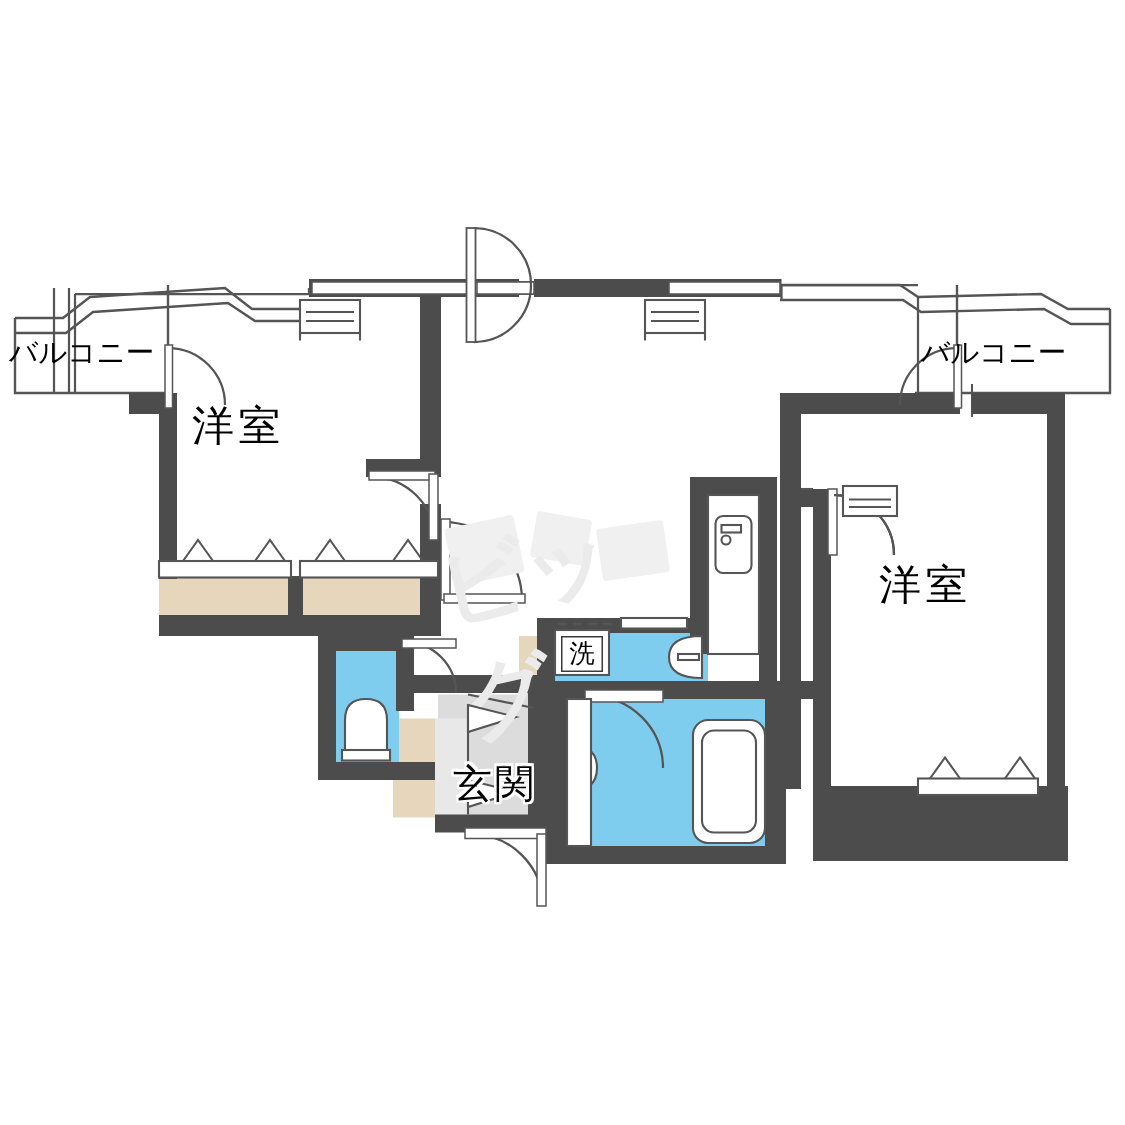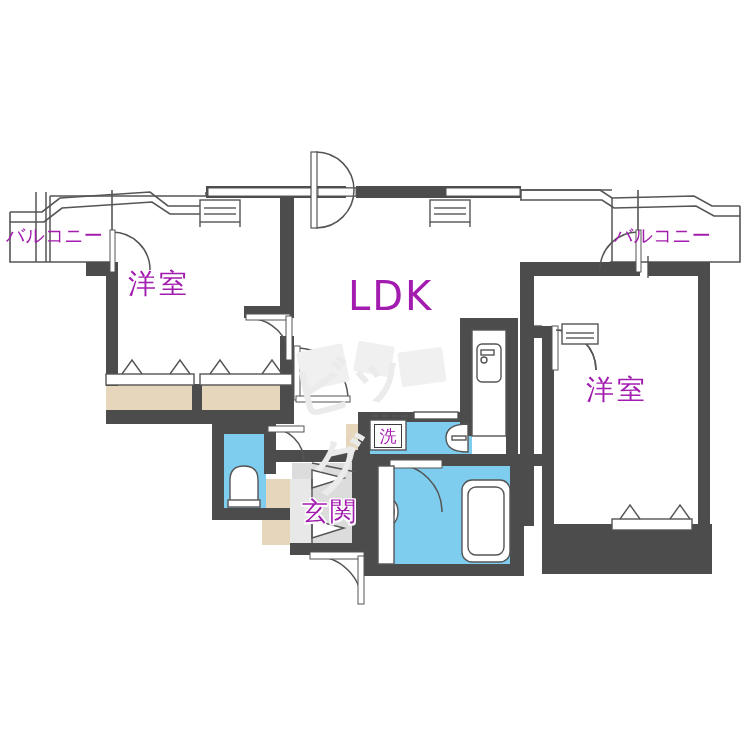--- a/index.html
+++ b/index.html
@@ -17,21 +17,21 @@
   }
   #plan-svg {
     position: absolute;
     left: 0;
     top: 0;
     width: 750px;
     height: 750px;
   }
   .room-label {
     position: absolute;
-    color: #a21caf;
+    color: #000000;
     font-family: "DejaVu Sans", "Liberation Sans", sans-serif;
     white-space: nowrap;
     letter-spacing: 1px;
     line-height: 1;
     user-select: none;
   }
   .lbl-ldk {
     font-size: 40px;
     font-weight: 400;
     letter-spacing: 2px;
@@ -40,20 +40,21 @@
     font-size: 28px;
     font-weight: 400;
     letter-spacing: 3px;
   }
   .lbl-genkan {
     font-size: 26px;
     letter-spacing: 2px;
     text-shadow:
       1.5px 0 0 #fff, -1.5px 0 0 #fff, 0 1.5px 0 #fff, 0 -1.5px 0 #fff,
       1.5px 1.5px 0 #fff, -1.5px -1.5px 0 #fff, 1.5px -1.5px 0 #fff, -1.5px 1.5px 0 #fff;
+    margin-top: 12px;
   }
   .lbl-balcony {
     font-size: 19px;
     letter-spacing: 0px;
   }
   .lbl-sen {
     font-size: 17px;
     letter-spacing: 0;
   }
   .sen-box {
@@ -316,21 +317,20 @@
     </g>
 
   </svg>
 
   <div class="watermark">
     <span class="watermark-text">ビッグ</span>
   </div>
 
   <div class="room-label lbl-jp-room" style="left:128px; top:270px;">洋室</div>
 
-  <div class="room-label lbl-ldk" style="left:348px; top:276px;">LDK</div>
 
   <div class="room-label lbl-jp-room" style="left:586px; top:376px;">洋室</div>
 
   <div class="room-label lbl-genkan" style="left:302px; top:498px;">玄関</div>
 
   <div class="room-label lbl-balcony" style="left:6px; top:226px;">バルコニー</div>
 
   <div class="room-label lbl-balcony" style="left:614px; top:226px;">バルコニー</div>
 
   <div class="sen-box" style="left:374px; top:424px; width:28px; height:24px;">

